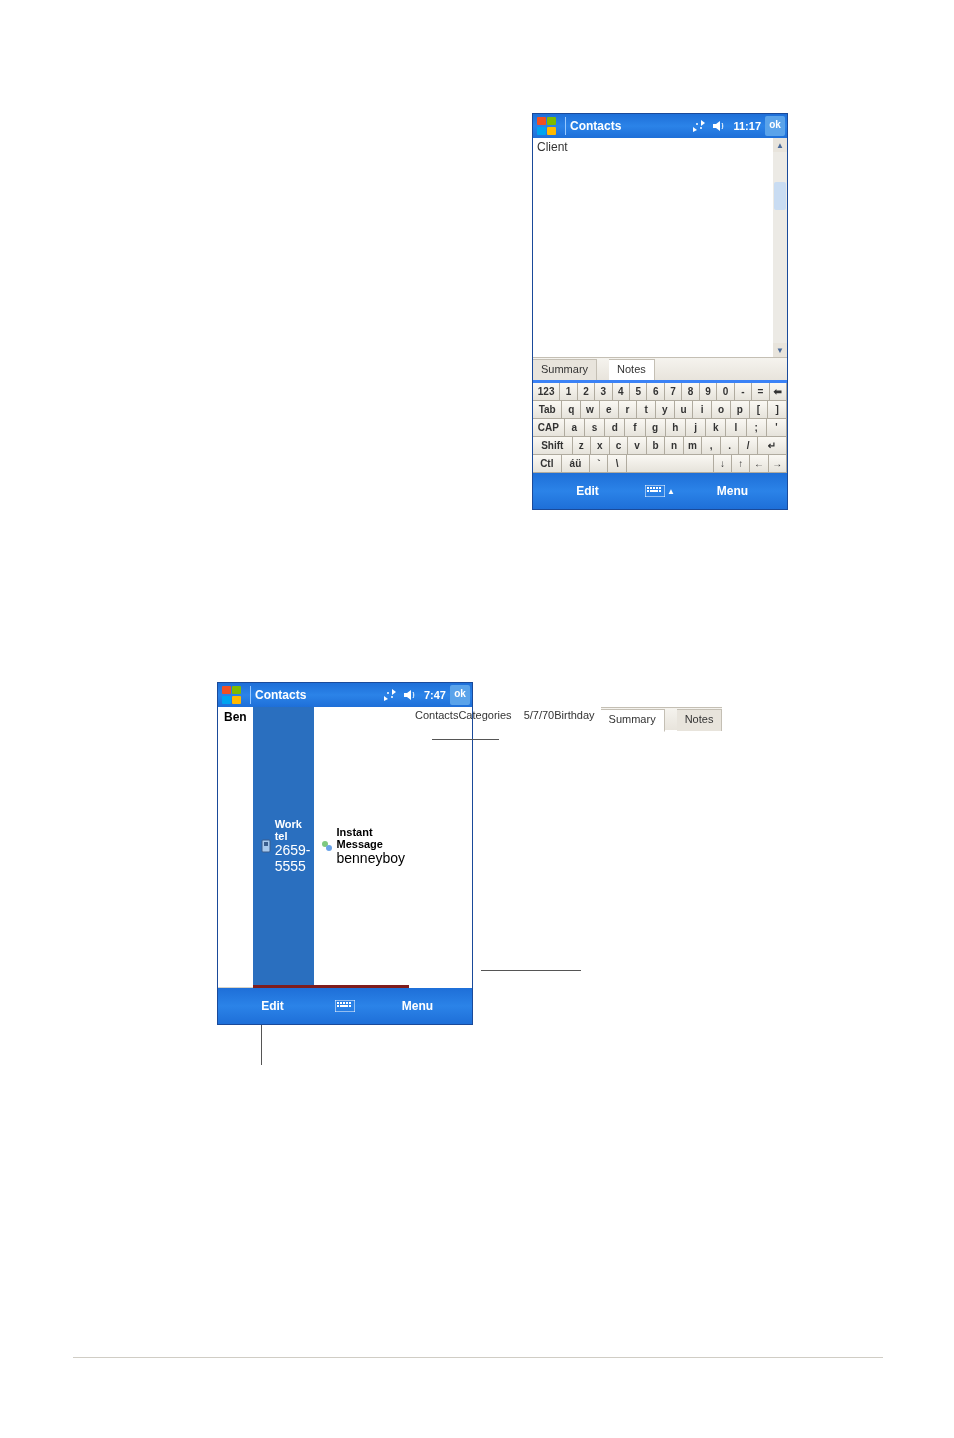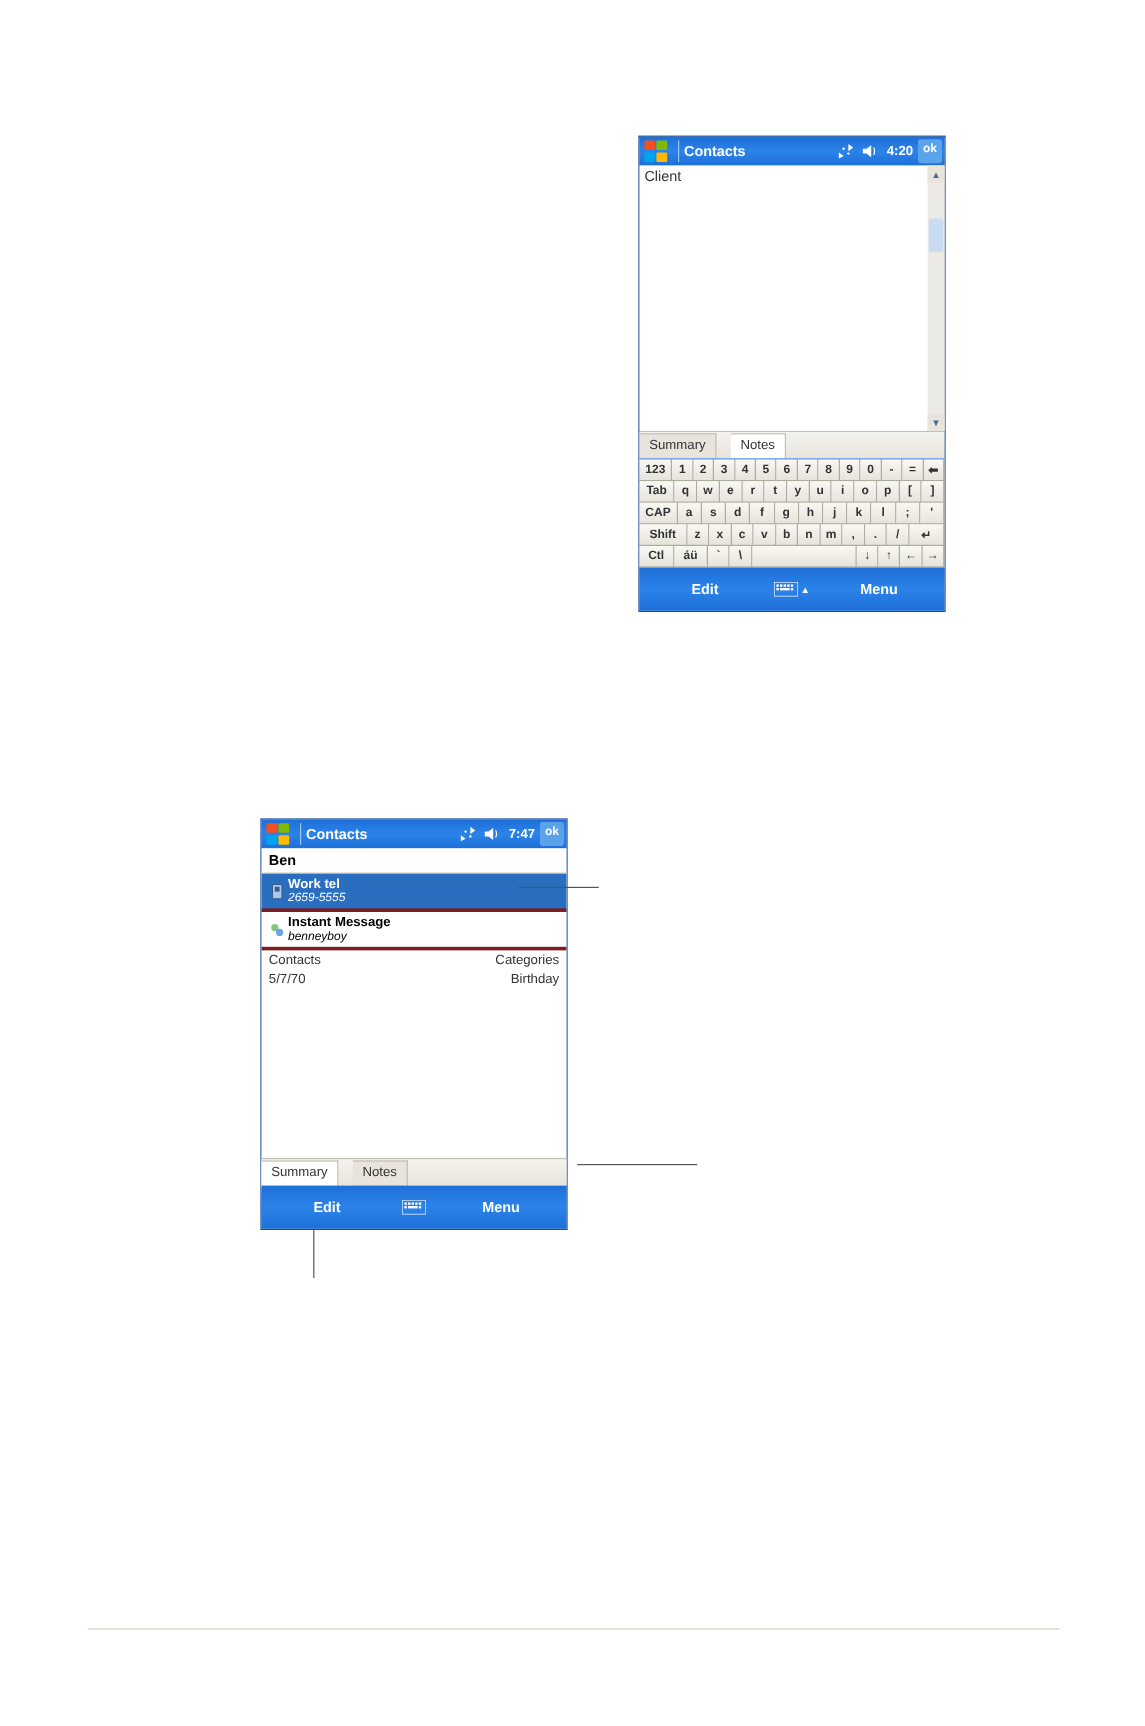--- a/index.html
+++ b/index.html
@@ -21,37 +21,37 @@
   #dev1 .client-area { height:189px; }
   .client-text { padding:2px 4px; font-size:12px; color:#333; }
   .scrollbar { position:absolute; right:0; top:0; bottom:0; width:14px; background:#eceae5; display:flex; flex-direction:column; }
   .sb-btn { height:14px; background:#e8e4dc; display:flex; align-items:center; justify-content:center; color:#4a6a9a; font-size:8px; }
   .sb-track { flex:1; position:relative; }
   .sb-thumb { position:absolute; left:1px; right:1px; height:28px; top:0; background:#c9dcf2; border-radius:2px; }
   .tabbar { height:22px; border-top:1px solid #c4bfb4; background:linear-gradient(#f5f3ee,#e8e4dc); display:flex;gap:12px; }
   .tab { padding:3px 8px 0; font-size:11px; color:#333; border-right:1px solid #c4bfb4; background:#f5f3ee; height:18px; margin-top:1px; border-top:1px solid #c4bfb4; }
   .tab.active { background:#fff; border-bottom:1px solid #fff; }
   .tab.inactive { background:#e8e4dc; }
-  .keyboard { background:#e6e3db; border-top:1px solid #3b82f6; font-size:10px; font-weight:bold; color:#333; }
+  .keyboard { background:#e6e3db; border-top:3px solid #3b82f6; font-size:10px; font-weight:bold; color:#333; }
   .kbrow { display:flex; height:18px; }
   .key { flex:1; border:1px solid #b0ab9f; border-top:none; border-left:none; background:linear-gradient(#faf8f3,#e6e3db); display:flex; align-items:center; justify-content:center; min-width:0; }
   .key.wide1 { flex:1.6; }
   .key.wide2 { flex:2.2; }
   .key.space { flex:5; }
   .botmenu { height:36px; background:linear-gradient(#1e6fd8,#2b83e8,#1e6fd8); display:flex; align-items:center; }
   .bm-btn { flex:1; text-align:center; color:#fff; font-size:12px; font-weight:bold; }
   .bm-center { width:36px; display:flex; align-items:center; justify-content:center; gap:2px; color:#fff; }
   .bm-center svg { width:20px; height:12px; }
   .contact-name { font-size:12px; font-weight:bold; padding:3px 6px; border-bottom:1px solid #d8d4c8; }
   .row { display:flex; align-items:center; padding:3px 4px; border-bottom:3px solid #7f1d1d; font-size:11px; }
   .row.sel { background:#2a6fbf; color:#fff; }
   .row-icon { width:18px; display:flex; justify-content:center; }
   .row-text { flex:1; }
   .row-text .ln1 { font-weight:bold; font-size:11px; }
-  .row-text .ln2 { font-size:10px;font-style:italic; }
+  .row-text .ln2 { font-size:14px; }
   .inforow { display:flex; justify-content:space-between; padding:2px 6px; font-size:11px; color:#333; }
   .callout { position:absolute; border-top:1px solid #555; }
   #co1 { left:432px; top:739px; width:67px; }
   #co2 { left:481px; top:970px; width:100px; }
   #co3 { left:261px; top:1025px; width:1px; height:40px; border-top:none; border-left:1px solid #555; }
   hr.footer { position:absolute; left:73px; right:71px; top:1349px; border:none; border-top:1px solid #d0cdc5; }
 </style>
 </head>
 <body>
 
@@ -75,21 +75,21 @@
             <circle cx="10" cy="10" r="1"></circle>
           </g>
         </svg>
       </div>
     <div class="tb-icon">
         <svg viewBox="0 0 16 16">
           <path fill="#fff" d="M2 6h3l4-3v10l-4-3H2z"></path>
           <path stroke="#fff" fill="none" d="M11 5c1 1 1 5 0 6"></path>
         </svg>
       </div>
-    <div class="tb-time">4:20</div>
+    <div class="tb-time">11:17</div>
     <div class="okbtn">ok</div>
   </div>
 
   <div class="client-area">
     <div class="client-text">Client</div>
     <div class="scrollbar">
       <div class="sb-btn">▲</div>
       <div class="sb-track">
           <div class="sb-thumb" style="top:30px;"></div>
         </div>
@@ -219,21 +219,21 @@
     <div class="tb-icon">
         <svg viewBox="0 0 16 16">
           <path fill="#fff" d="M2 6h3l4-3v10l-4-3H2z"></path>
           <path stroke="#fff" fill="none" d="M11 5c1 1 1 5 0 6"></path>
         </svg>
       </div>
     <div class="tb-time">7:47</div>
     <div class="okbtn">ok</div>
   </div>
 
-  <div style="flex:1; background:#fff; display:flex; flex-direction:column;">
+  <div style="flex:1; background:#fff; display:flex; flex-direction:row;">
     <div class="contact-name">Ben</div>
 
     <div class="row sel">
       <div class="row-icon">
           <svg width="14" height="14" viewBox="0 0 14 14">
             <rect x="3" y="1" width="8" height="12" rx="1" fill="#a8c9ed" stroke="#3a5d8c"></rect>
             <rect x="5" y="3" width="4" height="4" fill="#3a5d8c"></rect>
           </svg>
         </div>
       <div class="row-text">

